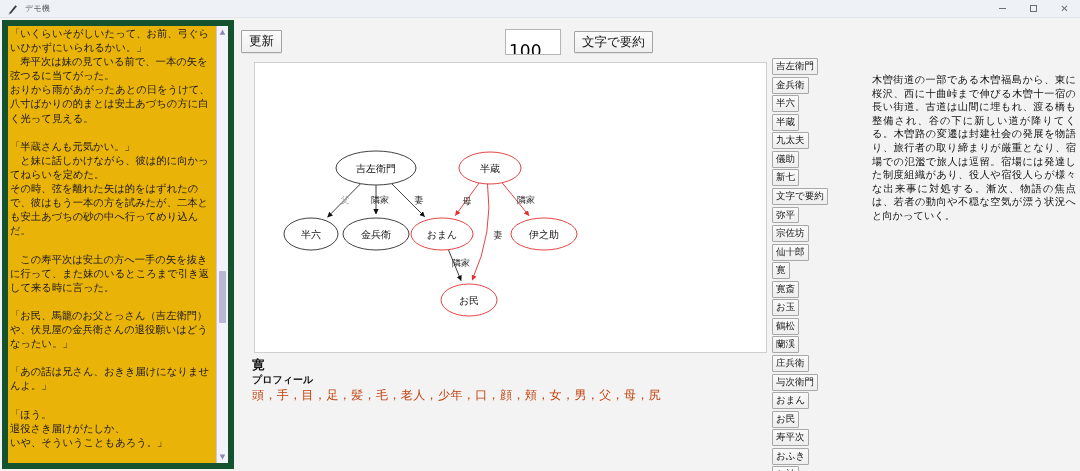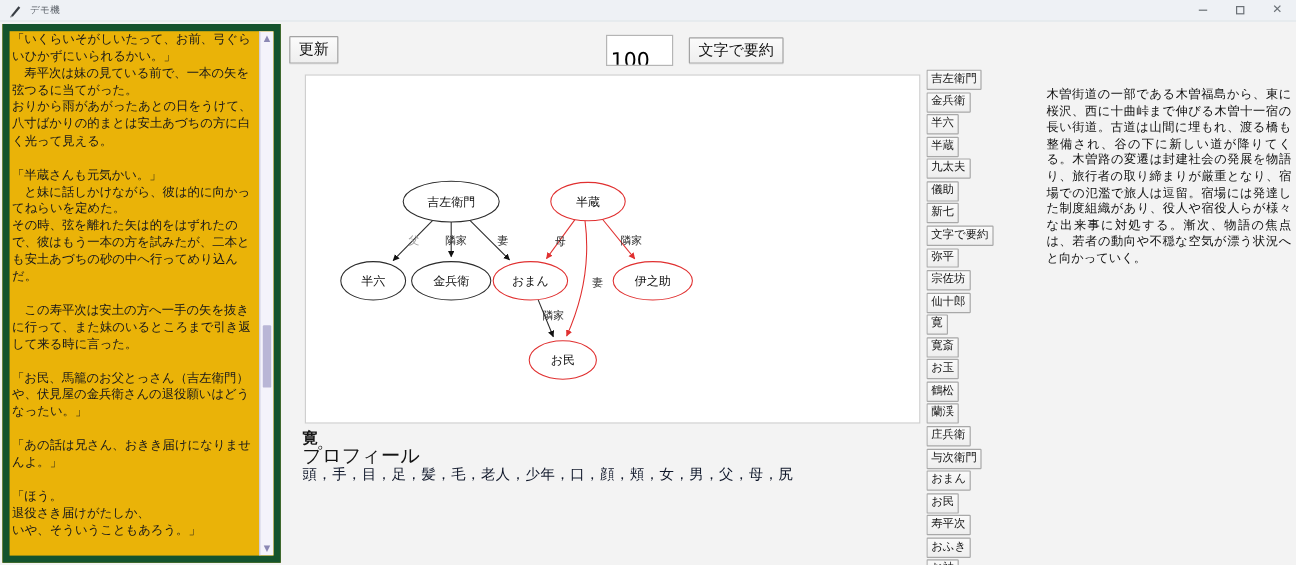--- a/index.html
+++ b/index.html
@@ -156,28 +156,28 @@
     left: 12px; top: 337px;
     width: 518px;
   }
   .profile-name {
     font-size: 12.5px;
     font-weight: bold;
     color: #141414;
     line-height: 15px;
   }
   .profile-label {
-    font-size: 16px;
-    font-weight: normal;
+    font-size: 10px;
+    font-weight: bold;
     color: #141414;
     line-height: 15px;
   }
   .profile-attrs {
     font-size: 12px;
-    color: #0f172a;
+    color: #c2410c;
     line-height: 15px;
     margin-top: 1px;
     letter-spacing: 0.4px;
   }
 
   
   .charlist {
     position: absolute;
     left: 772px; top: 58px;
     width: 62px; height: 413px;

